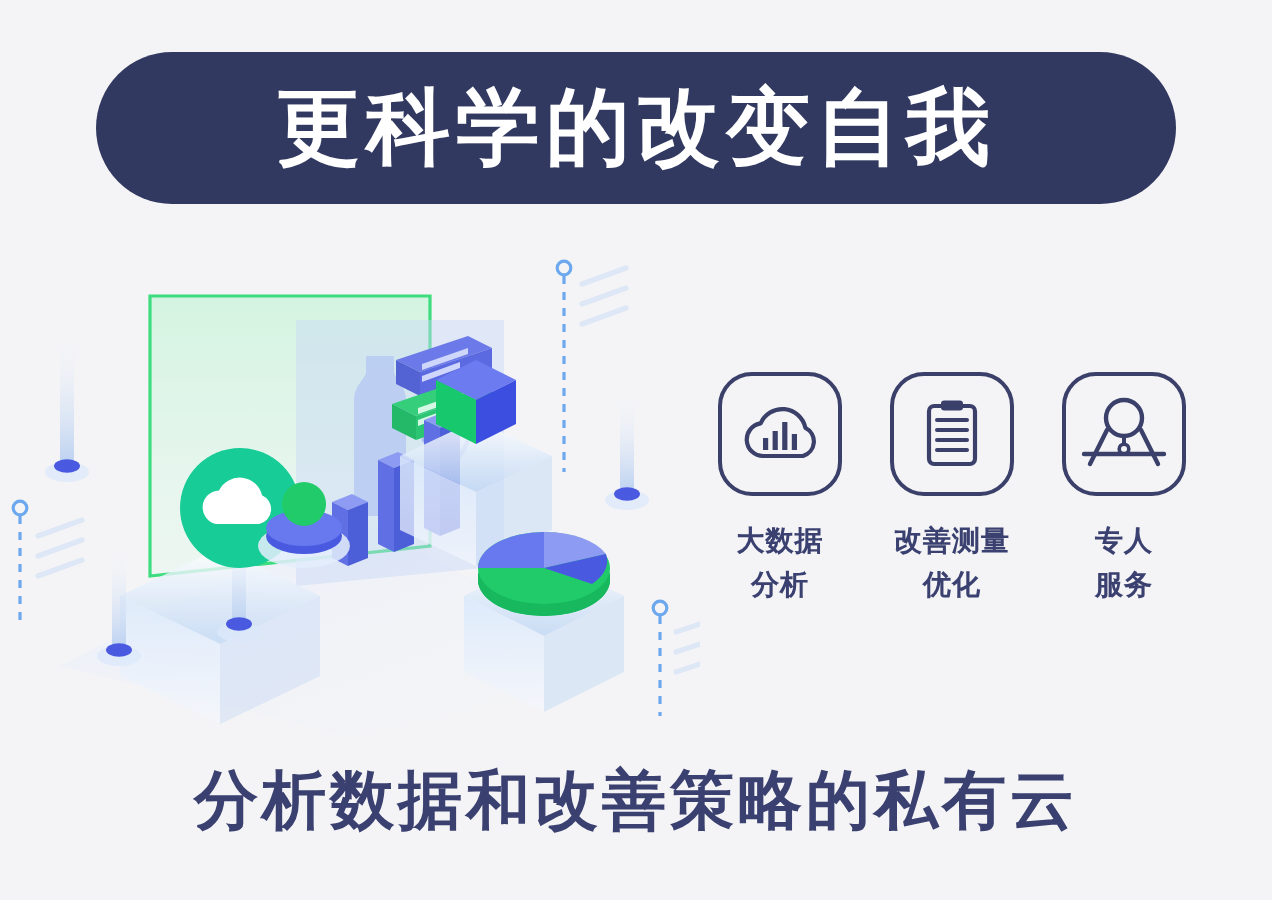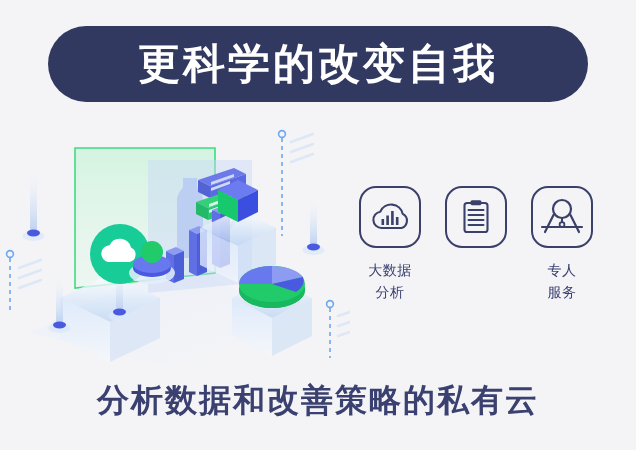--- a/index.html
+++ b/index.html
@@ -79,21 +79,21 @@
     display: flex;
     align-items: center;
     justify-content: center;
     background: #f4f4f6;
   }
   .feature-icon svg { display:block; }
   .feature-label {
     margin-top: 12px;
     color: #3a4070;
     font-size: 14px;
-    font-weight: normal;
+    font-weight: bold;
     line-height: 1.55;
     text-align: center;
     letter-spacing: 0.5px;
   }
 
   
   #tagline {
     position: absolute;
     left: 0;
     top: 383px;
@@ -302,20 +302,24 @@
           <rect x="9.5" y="7" width="23" height="29" rx="2.6" fill="none" stroke="#3a406a" stroke-width="2.1"></rect>
           <rect x="15.5" y="4.2" width="11" height="5" rx="1.6" fill="#3a406a"></rect>
           <g stroke="#3a406a" stroke-width="2" stroke-linecap="round">
             <line x1="13.5" y1="14" x2="28.5" y2="14"></line>
             <line x1="13.5" y1="19" x2="28.5" y2="19"></line>
             <line x1="13.5" y1="24" x2="28.5" y2="24"></line>
             <line x1="13.5" y1="29" x2="28.5" y2="29"></line>
           </g>
         </svg>
       </div>
+      <div class="feature-label">
+        <span>改善测量</span><br>
+        <span>优化</span>
+      </div>
     </div>
 
     <div class="feature">
       <div class="feature-icon">
         <svg width="46" height="46" viewBox="0 0 46 46" xmlns="http://www.w3.org/2000/svg">
           <circle cx="23" cy="15" r="9" fill="none" stroke="#3a406a" stroke-width="2.2"></circle>
           <path d="M14.5,21 L6,38 M31.5,21 L40,38" fill="none" stroke="#3a406a" stroke-width="2.2" stroke-linecap="round"></path>
           <path d="M23,23 v5" fill="none" stroke="#3a406a" stroke-width="2"></path>
           <circle cx="23" cy="30.5" r="2.4" fill="none" stroke="#3a406a" stroke-width="1.8"></circle>
           <line x1="3" y1="33" x2="43" y2="33" stroke="#3a406a" stroke-width="2.2" stroke-linecap="round"></line>

